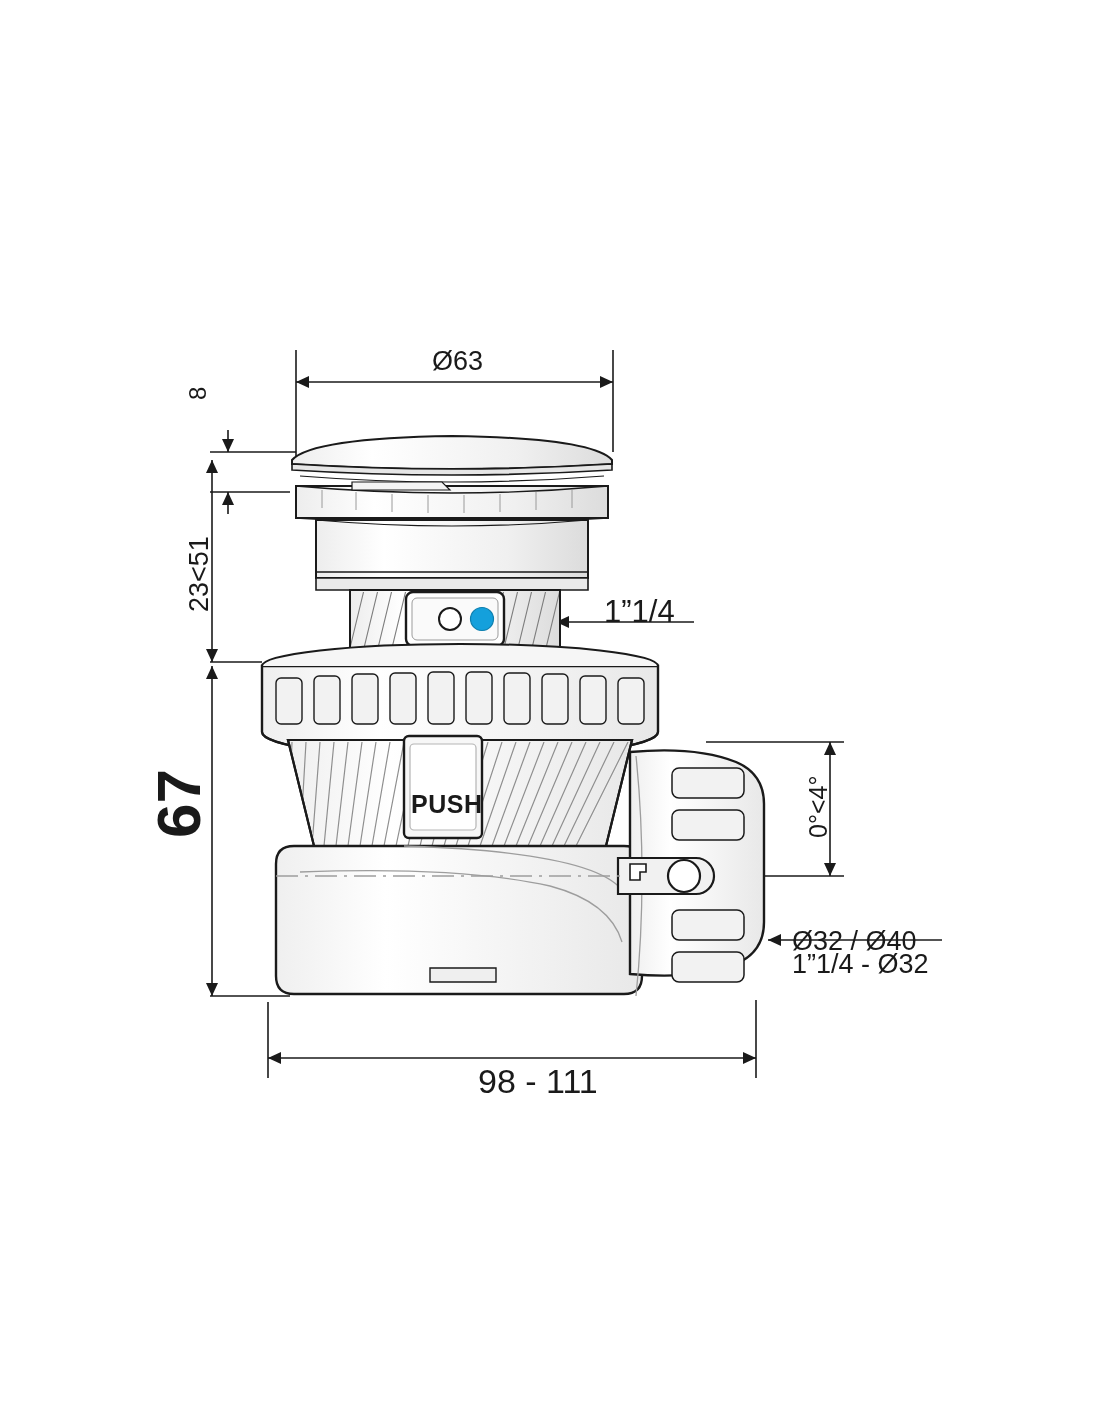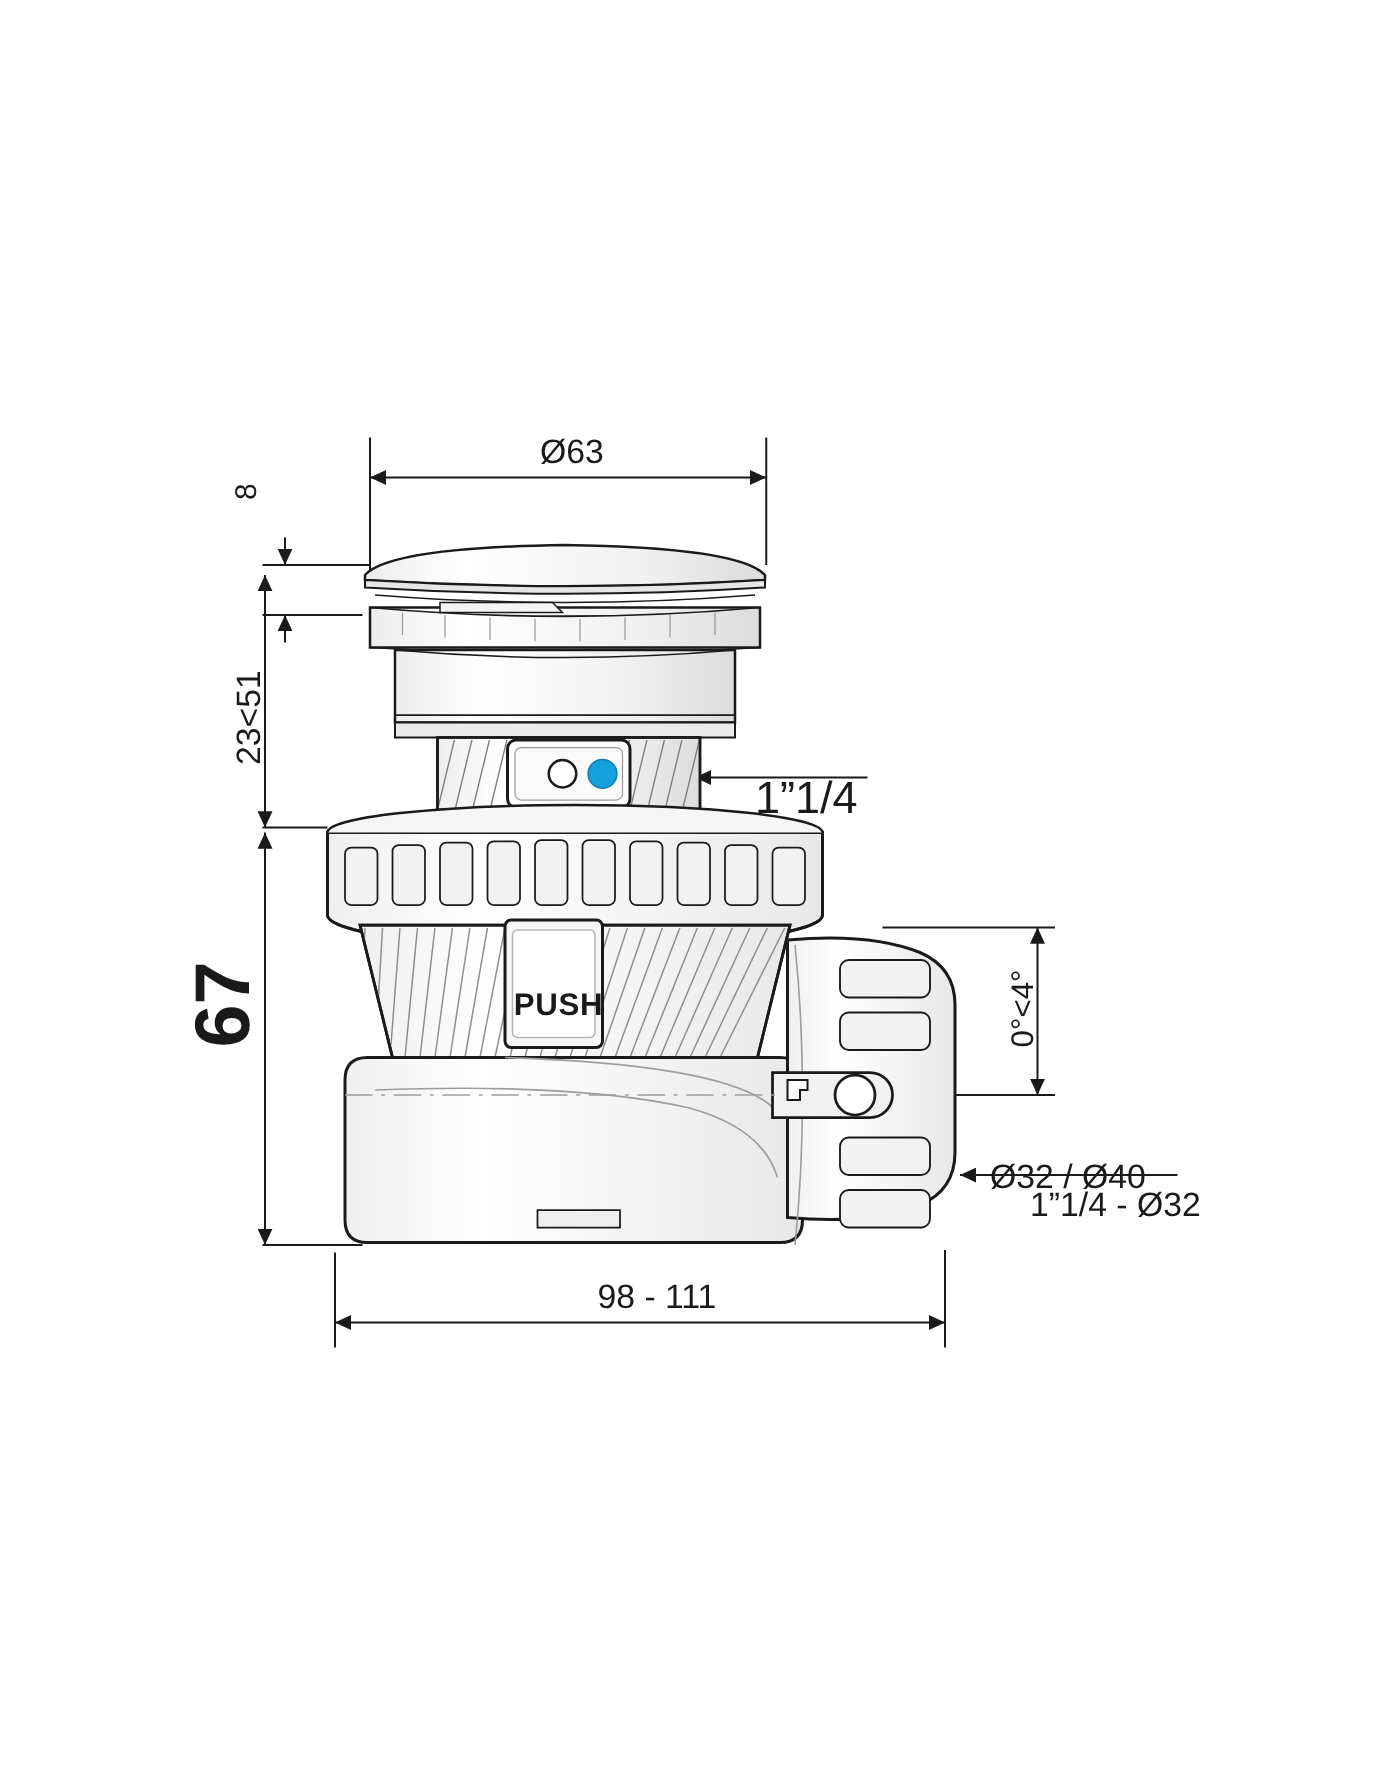--- a/index.html
+++ b/index.html
@@ -59,46 +59,44 @@
     left: 148px;
     top: 838px;
     font-size: 62px;
     font-weight: bold;
     transform: rotate(-90deg);
     transform-origin: left top;
   }
   .lbl-114 {
     left: 604px;
     top: 596px;
-    font-size: 36px;
-    margin-top: 24px;
+    font-size: 31px;
   }
   .lbl-angle {
     left: 806px;
     top: 838px;
     font-size: 25px;
     transform: rotate(-90deg);
     transform-origin: left top;
   }
   .lbl-d3240 {
     left: 792px;
     top: 912px;
     font-size: 27px;
     margin-top: 16px;
   }
   .lbl-114b {
     left: 792px;
     top: 951px;
     font-size: 27px;
-    margin-left: 32px;
   }
   .lbl-98111 {
     left: 478px;
-    top: 1024px;
-    font-size: 27px;
+    top: 1064px;
+    font-size: 34px;
   }
   .lbl-push {
     left: 411px;
     top: 792px;
     font-size: 25px;
     font-weight: bold;
     letter-spacing: 0.5px;
   }
 </style>
 </head>

